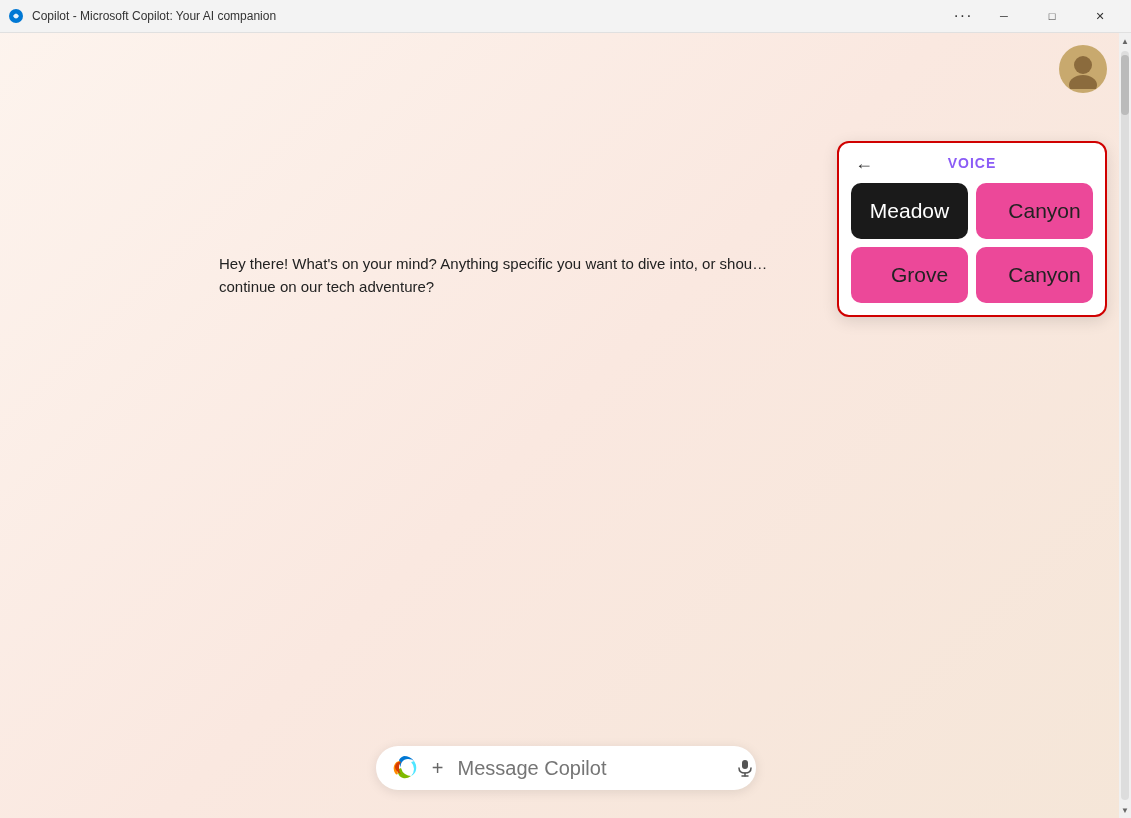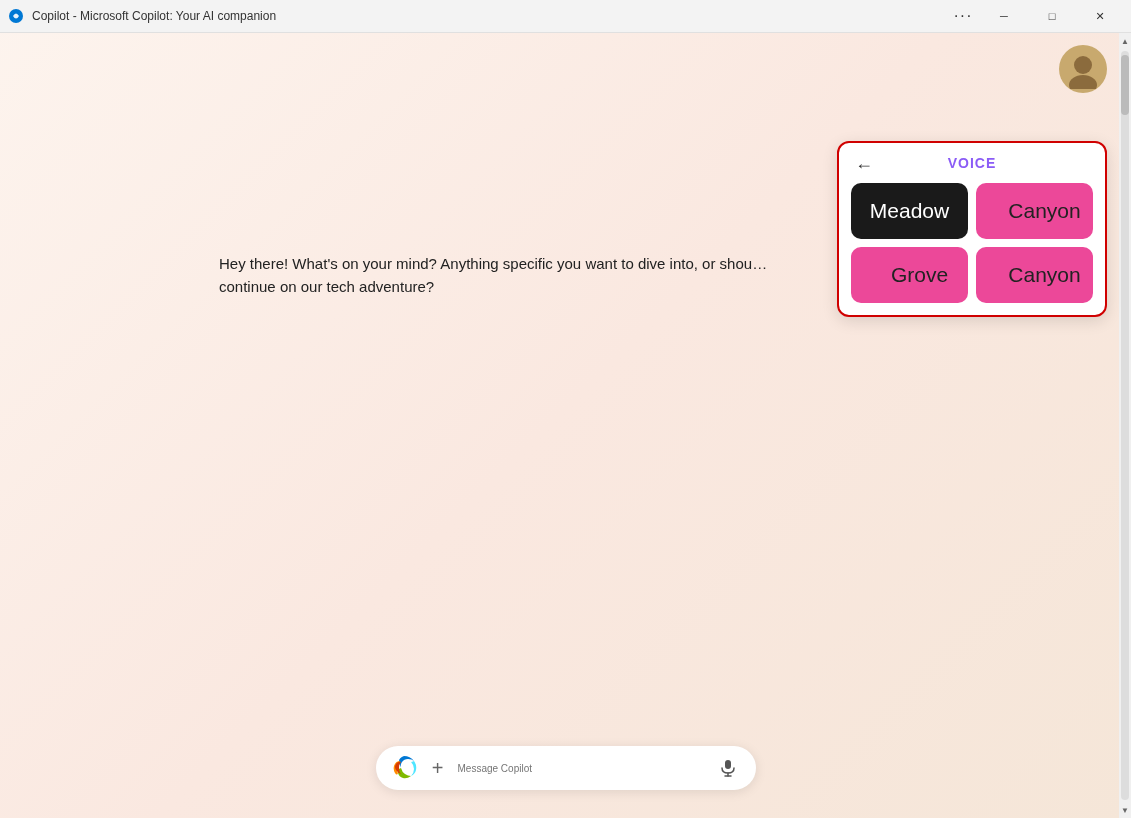--- a/index.html
+++ b/index.html
@@ -237,21 +237,21 @@
       color: #666;
       display: flex;
       align-items: center;
       justify-content: center;
       flex-shrink: 0;
     }
     .message-input {
       flex: 1;
       border: none;
       outline: none;
-      font-size: 10px;
+      font-size: 20px;
       color: #888;
       background: transparent;
     }
     .mic-btn {
       width: 28px;
       height: 28px;
       background: none;
       border: none;
       cursor: pointer;
       color: #555;

